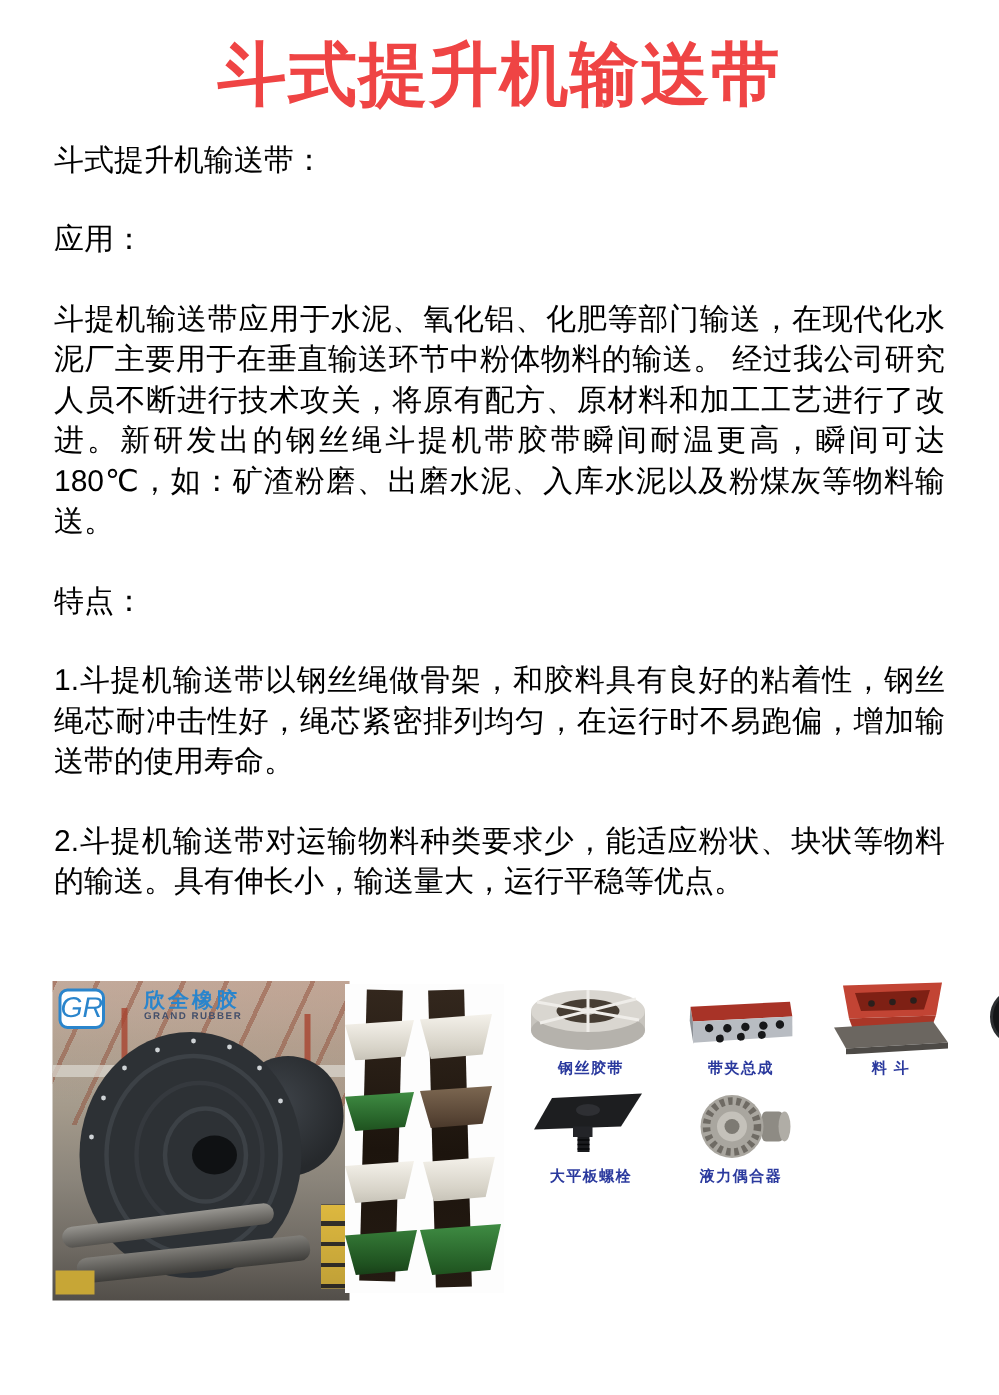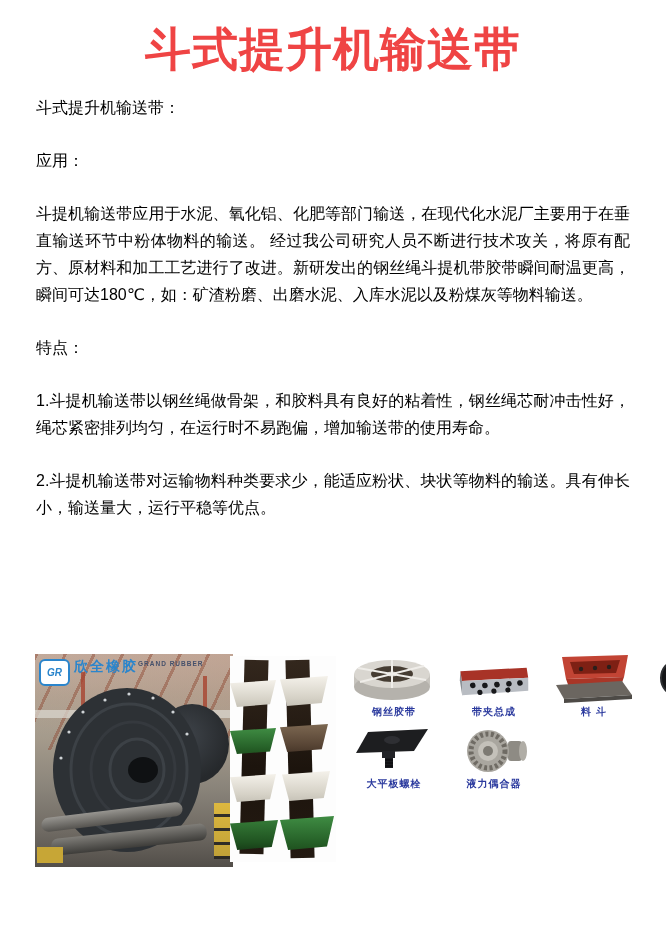--- a/index.html
+++ b/index.html
@@ -2,21 +2,21 @@
 <html><head>
 <meta charset="utf-8">
 <style>
   html,body{margin:0;padding:0;}
   body{background:#fff;font-family:"Liberation Sans","DejaVu Sans",sans-serif;}
   .page{position:relative;width:666px;height:930px;background:#fff;overflow:hidden;margin:0 auto;}
 
   
   h1.title{margin:18px 0 -12px;text-align:center;font-size:46px;line-height:62px;font-weight:bold;color:#ef4444;letter-spacing:1px;}
   .content{margin:0 36px;color:#000;}
-  .content p{margin:26px 0;font-size:16px;line-height:27px;text-align:justify;}
+  .content p{margin:26px 0;font-size:20px;line-height:27px;text-align:justify;}
 
   
   .gallery{position:absolute;left:0;top:650px;width:666px;height:225px;}
 
   
   .factory{position:absolute;left:35px;top:4px;width:198px;height:213px;overflow:hidden;
     background:linear-gradient(185deg,rgba(178,108,78,.35),rgba(178,108,78,0) 42%),
                linear-gradient(180deg,#c9c3ba 0%,#b3aa9c 20%,#a49a8b 40%,#8b857b 62%,#6e6962 84%,#524e49 100%);}
   .factory::before{content:"";position:absolute;left:0;top:0;width:100%;height:45%;
     background:repeating-linear-gradient(115deg,rgba(141,70,48,.45) 0 3px,transparent 3px 26px);}
@@ -30,22 +30,22 @@
   .roller.r1{left:6px;top:156px;width:142px;height:14px;transform:rotate(-7deg);background:linear-gradient(#979590,#55534f);}
   .roller.r2{left:16px;top:177px;width:156px;height:17px;transform:rotate(-6deg);background:linear-gradient(#807e79,#3d3c39);}
   .yellowbox{position:absolute;right:2px;bottom:8px;width:17px;height:56px;background:
     linear-gradient(#00000000,#00000022),
     repeating-linear-gradient(180deg,#ddb83f 0 11px,#33302a 11px 14px);}
   .yellowbox2{position:absolute;left:2px;bottom:4px;width:26px;height:16px;background:#c7a636;}
 
   
   .brand{position:absolute;left:4px;top:5px;display:flex;align-items:flex-start;gap:4px;}
   .brand .mono{width:27px;height:23px;background:#fff;border:2px solid #2a85cc;border-radius:6px;
-    color:#2a85cc;font-weight:700;font-size:10px;display:flex;align-items:center;justify-content:center;font-style:italic;}
-  .brand .names{display:flex;flex-direction:row;line-height:1;}
+    color:#2a85cc;font-weight:400;font-size:19px;display:flex;align-items:center;justify-content:center;font-style:italic;}
+  .brand .names{display:flex;flex-direction:column;line-height:1;margin-left:22px;}
   .brand .cn{font-size:14px;font-weight:bold;color:#2a85cc;letter-spacing:2px;}
   .brand .en{font-size:6.5px;color:#44506b;letter-spacing:1px;margin-top:2px;font-weight:bold;}
 
   
   .bucketboard{position:absolute;left:230px;top:6px;width:106px;height:206px;background:#fdfdfd;}
   .belt{position:absolute;top:4px;width:24px;background:linear-gradient(180deg,#33271d,#1c140d 55%,#241a12);}
   .belt.ba{left:12px;height:194px;transform:rotate(1.5deg);}
   .belt.bb{left:58px;height:198px;transform:rotate(-1.5deg);}
   .bucket{position:absolute;clip-path:polygon(0 12%,100% 0,87% 90%,15% 100%);}
   .bk-white{background:linear-gradient(180deg,#f4f1ea,#d7d3c8 70%,#c7c3b8);}

